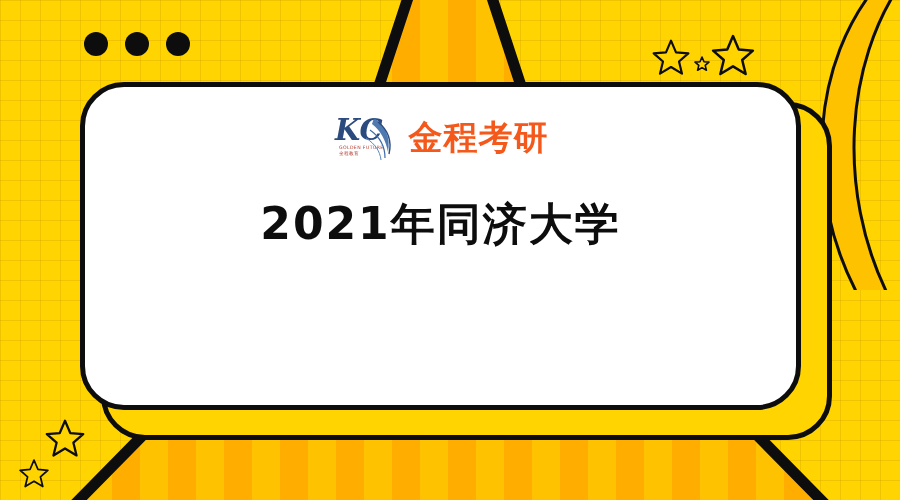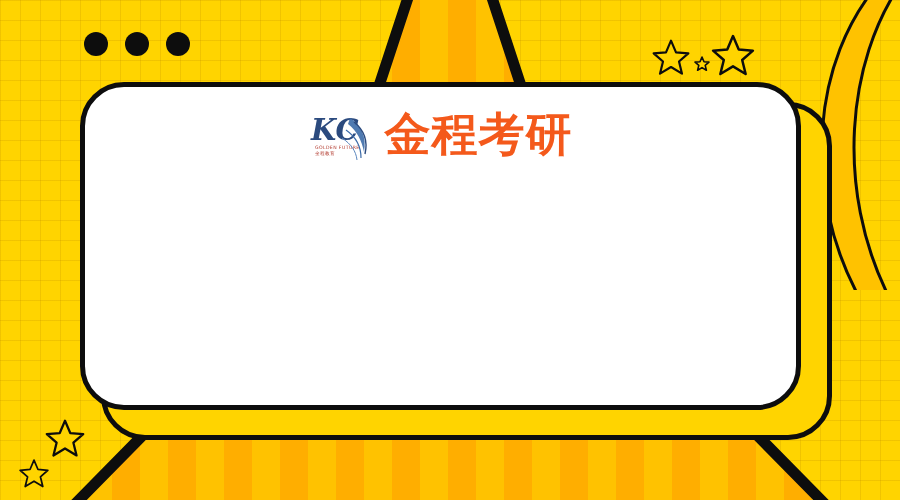--- a/index.html
+++ b/index.html
@@ -39,22 +39,22 @@
   .card{
     position:absolute;left:80px;top:82px;width:721px;height:328px;
     background:#ffffff;border:5px solid #0d0d0d;border-radius:44px;
     display:flex;flex-direction:column;align-items:center;
     box-sizing:border-box;
   }
   
   .logo{margin-top:22px;display:flex;align-items:center;gap:4px;height:58px;}
   .logo-mark{width:72px;height:56px;position:relative;}
   .logo-text{
-    font-size:46px;font-weight:bold;color:#F4591B;letter-spacing:1px;
-    font-family:Liberation Mono, monospace;line-height:1;
+    font-size:34px;font-weight:bold;color:#F4591B;letter-spacing:1px;
+    font-family:Liberation Serif, serif;line-height:1;
   }
   
   .headline{
     margin-top:28px;text-align:center;color:#0d0d0d;
     font-family:"DejaVu Sans","Liberation Sans",sans-serif;
     font-weight:bold;font-size:44px;line-height:1.32;letter-spacing:2px;
   }
   .headline .l2{display:block;}
 </style>
 </head>
@@ -119,16 +119,17 @@
           <path d="M41 8 C 52 15 58 27 55 42 C 53 31 48 21 39 14 Z" fill="#3C6BA8" opacity="0.9"></path>
           <path d="M45 12 C 55 20 59 31 56 44" stroke="#2B4A7E" stroke-width="1.4" fill="none"></path>
           <path d="M37 20 C 47 27 52 36 52 48" stroke="#3C6BA8" stroke-width="1.2" fill="none"></path>
           <path d="M33 28 C 42 34 47 41 48 50" stroke="#5A86BE" stroke-width="1" fill="none"></path>
         </svg>
       </div>
       <div class="logo-text">金程考研</div>
     </div>
 
     <div class="headline">
+      <span class="l1">2021年同济大学</span>
     </div>
 
   </div>
 </div>
 
 </body></html>

